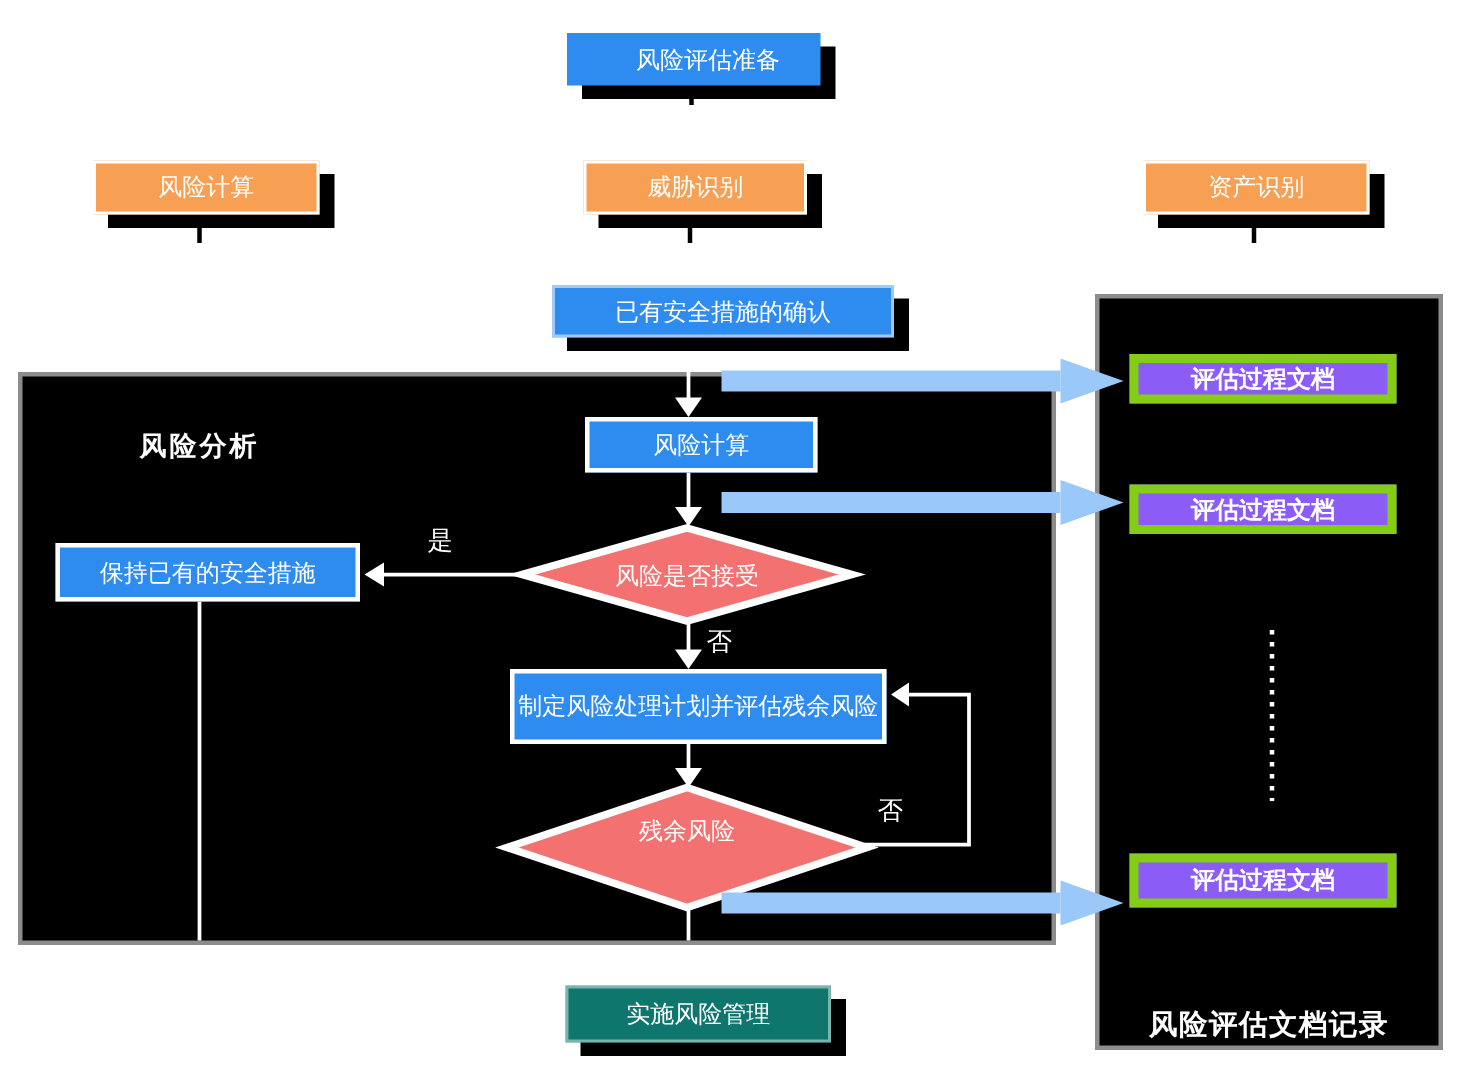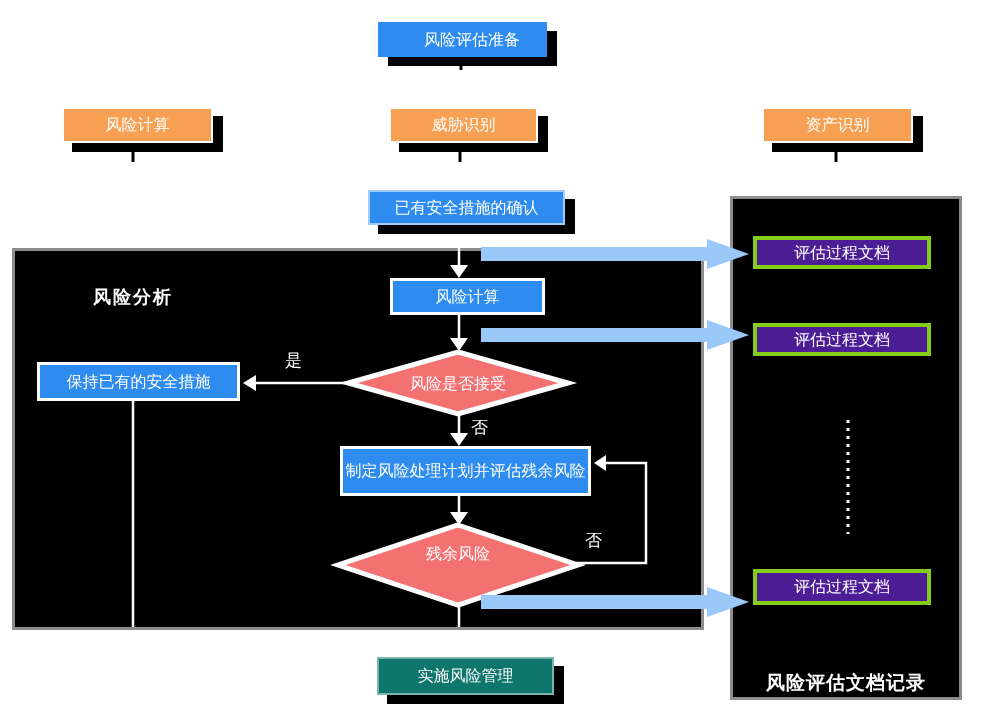--- a/index.html
+++ b/index.html
@@ -18,31 +18,31 @@
   .overlay { position:absolute; left:0; top:0; z-index:6; }
 
   .box {
     position:absolute; box-sizing:border-box; z-index:10;
     display:flex; align-items:center; justify-content:center;
     color:#fff; font-size:16px; line-height:1.2; text-align:center;
     white-space:nowrap;
   }
   .blue   { background:#2E8CF0; }
   .orange { background:#F7A053; border:2px solid #fff; }
-  .purple { background:#4c1d95; border:4px solid #84cc16; }
+  .purple { background:#8b5cf6; border:6px solid #84cc16;font-weight:bold; }
   .green  { background:#0f766e; border:2px solid rgba(255,255,255,0.45); }
   .inner-border { border:3px solid #fff; }
   .soft-border  { border:2px solid rgba(255,255,255,0.55); }
   .shadowed { box-shadow:10px 9px 0 #000; }
 
   .n-prepare { left:378px; top:22px;  width:169px; height:35px;padding-left:19px; }
   .n-asset   { left:62px;  top:107px; width:151px; height:36px; }
   .n-threat  { left:389px; top:107px; width:149px; height:36px; }
   .n-vuln    { left:762px; top:107px; width:151px; height:36px; }
-  .n-confirm { left:368px; top:190px; width:197px; height:35px; }
+  .n-confirm { left:368px; top:190px; width:228px; height:35px; }
   .n-calc    { left:390px; top:278px; width:155px; height:37px; }
   .n-keep    { left:37px;  top:362px; width:203px; height:39px; }
   .n-plan    { left:340px; top:446px; width:251px; height:50px; }
   .n-impl    { left:377px; top:657px; width:177px; height:38px; }
   .doc1 { left:753px; top:236px; width:178px; height:33px; }
   .doc2 { left:753px; top:323px; width:178px; height:33px; }
   .doc3 { left:753px; top:569px; width:178px; height:36px; }
 
   .floating-label {
     position:absolute; z-index:10; color:#fff; background:transparent;

